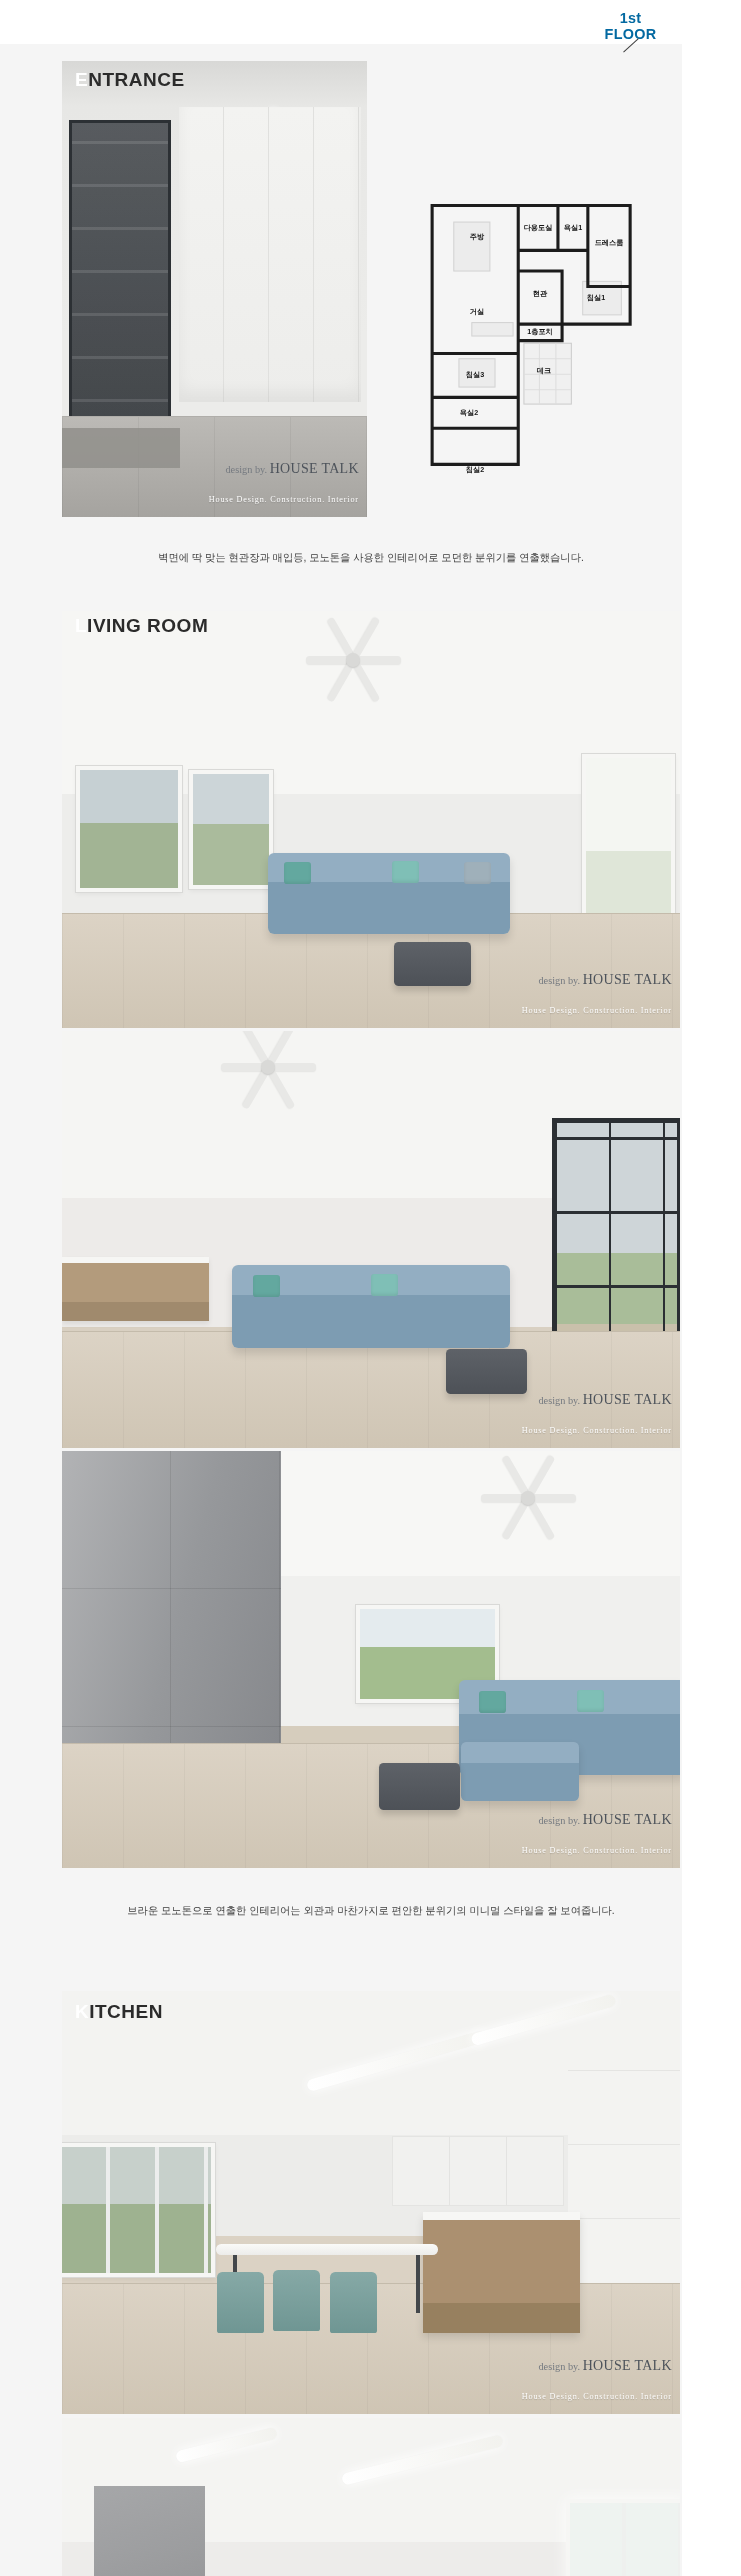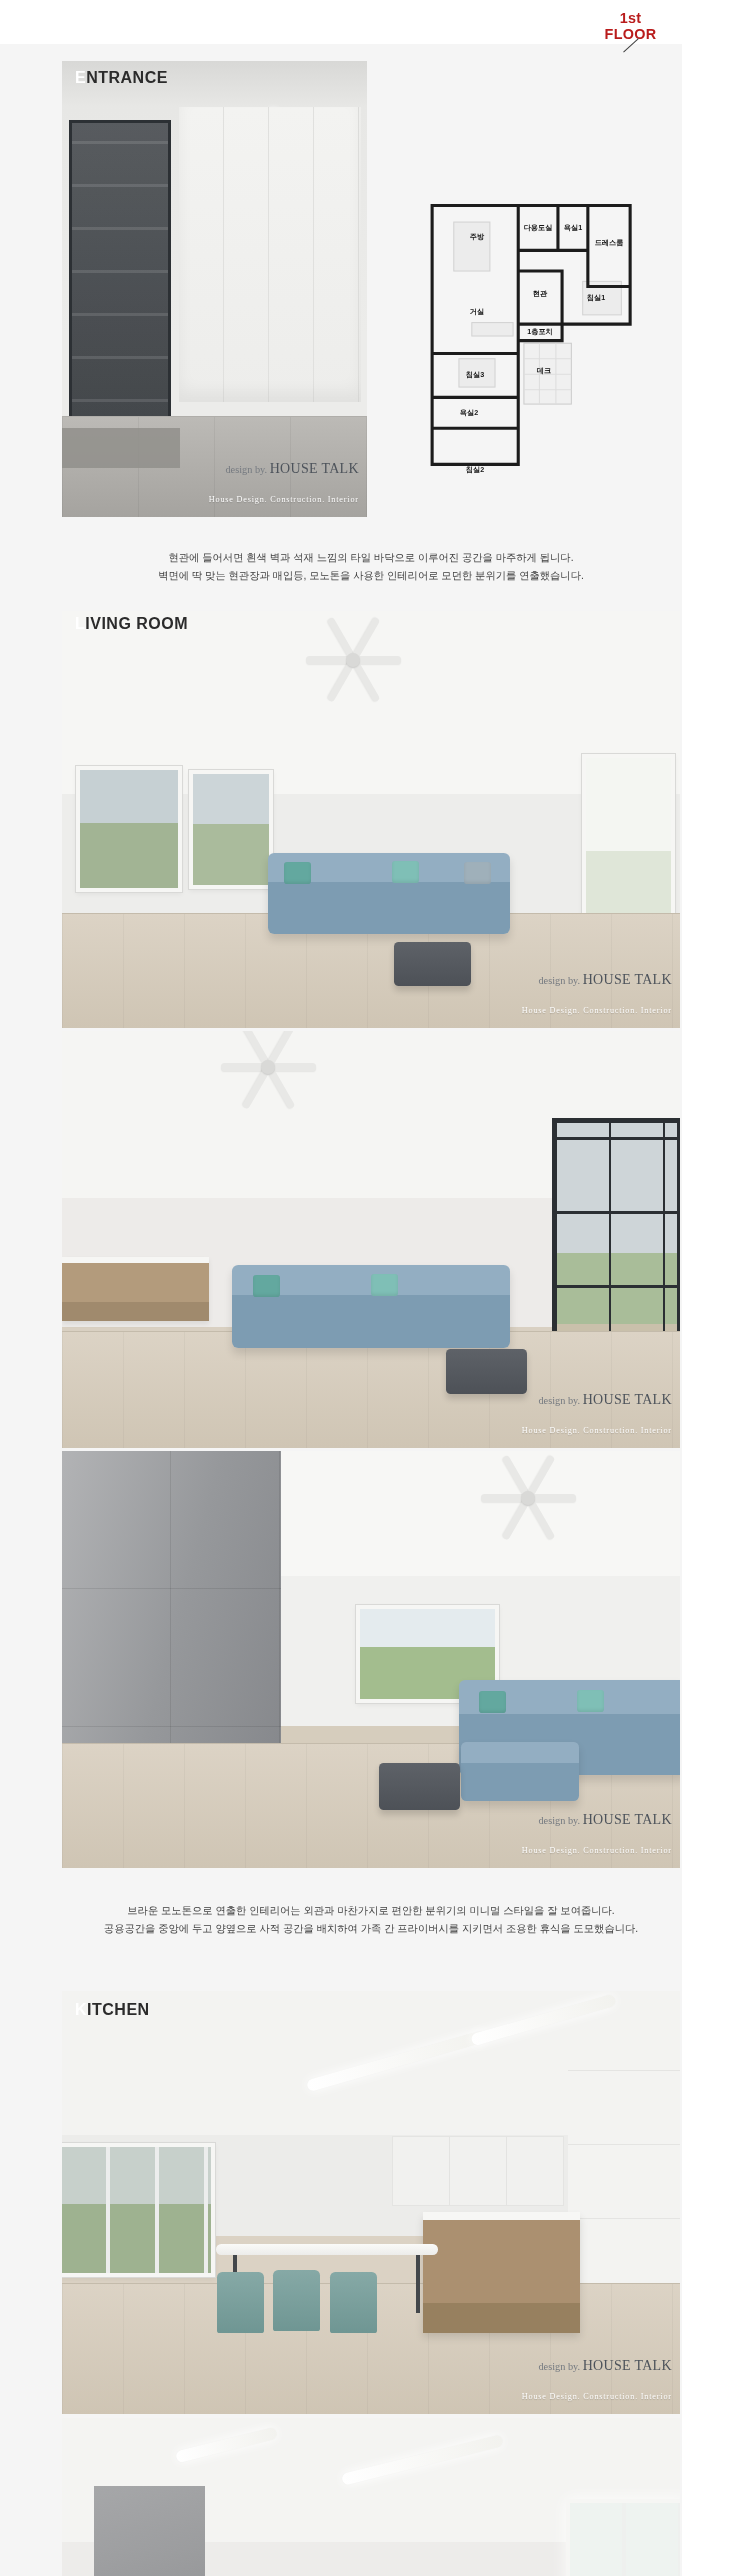--- a/index.html
+++ b/index.html
@@ -2,28 +2,28 @@
 <html style="font-size:8.2px"><head>
 <meta charset="utf-8">
 <style>
   html,body{margin:0;padding:0;}
   body{width:742px;height:3808px;position:relative;background:#ffffff;
        font-family:"Liberation Sans",sans-serif;overflow:hidden;}
 
   .panel{position:absolute;left:0;top:44px;width:682px;height:3765px;background:#f5f5f5;}
 
   .floor-title{position:absolute;left:592px;top:10.3px;width:77px;text-align:center;
-               font-size:14.4px;font-weight:700;color:#b91c1c;letter-spacing:0.3px;}
+               font-size:14.4px;font-weight:700;color:#0369a1;letter-spacing:0.3px;}
   .floor-slash{position:absolute;left:621px;top:45px;width:19.6px;height:0;
                border-top:1.5px solid #3d3d3d;transform:rotate(-42deg);}
 
   .photo{position:absolute;overflow:hidden;background:#e9e9e7;}
   .shape{position:absolute;}
 
-  .sec-label{position:absolute;font-size:16px;font-weight:700;letter-spacing:0.5px;color:#2b2b2b;z-index:6;}
+  .sec-label{position:absolute;font-size:19px;font-weight:700;letter-spacing:0.5px;color:#2b2b2b;z-index:6;}
   .sec-label .first{color:#fff;}
 
   .desc{position:absolute;left:62px;width:618px;text-align:center;
         font-size:10.3px;color:#404040;line-height:17.5px;}
   .desc .pgap{height:8.2px;}
 
   .wm{position:absolute;right:8.2px;bottom:12.4px;text-align:right;z-index:5;
       font-family:"Liberation Serif",serif;line-height:1.15;}
   .wm .l1{font-size:10.3px;color:#757a80;}
   .wm .l1 .brand{font-size:14px;color:#4d535b;letter-spacing:0.3px;}
@@ -110,21 +110,20 @@
   <span class="fp-label" style="left:110px;top:24px;">다용도실</span>
   <span class="fp-label" style="left:145px;top:24px;">욕실1</span>
   <span class="fp-label" style="left:181px;top:39px;">드레스룸</span>
   <span class="fp-label" style="left:112px;top:90px;">현관</span>
   <span class="fp-label" style="left:168px;top:94px;">침실1</span>
   <span class="fp-label" style="left:112px;top:128px;">1층포치</span>
   <span class="fp-label" style="left:116px;top:167px;">데크</span>
 </div>
 
 <div class="desc" style="top:549px;">
-  <div>현관에 들어서면 흰색 벽과 석재 느낌의 타일 바닥으로 이루어진 공간을 마주하게 됩니다.</div>
   <div>벽면에 딱 맞는 현관장과 매입등, 모노톤을 사용한 인테리어로 모던한 분위기를 연출했습니다.</div>
 </div>
 
 <div class="photo ph-lv1" style="left:62px;top:611px;width:618px;height:417px;">
   <div class="shape" style="left:291px;top:49px;">
     <div class="fan-blade"></div>
     <div class="fan-blade r60"></div>
     <div class="fan-blade r120"></div>
     <div class="fan-hub"></div>
   </div>
@@ -181,21 +180,20 @@
   <div class="ottoman" style="left:317px;top:312px;width:81px;height:47px;"></div>
   <div class="wm">
     <div class="l1"><span>design by.</span> <span class="brand">HOUSE TALK</span></div>
     <div class="l2">House Design. Construction. Interior</div>
   </div>
 </div>
 
 <div class="desc" style="top:1894px;">
   <div class="pgap"></div>
   <div>브라운 모노톤으로 연출한 인테리어는 외관과 마찬가지로 편안한 분위기의 미니멀 스타일을 잘 보여줍니다.</div>
-  <div>공용공간을 중앙에 두고 양옆으로 사적 공간을 배치하여 가족 간 프라이버시를 지키면서 조용한 휴식을 도모했습니다.</div>
 </div>
 
 <div class="photo ph-kt1" style="left:62px;top:1991px;width:618px;height:423px;">
   <div class="lightbar" style="left:242px;top:64px;width:185px;transform:rotate(-16deg);"></div>
   <div class="lightbar" style="left:407px;top:23px;width:149px;transform:rotate(-16deg);"></div>
   <div class="win" style="left:-4.6px;top:152px;width:150px;height:126px;background:repeating-linear-gradient(90deg,transparent 0 45px,#eceded 45px 49px),linear-gradient(180deg,#c7d0cb 0 45%,#9eb290 45%);"></div>
   <div class="shape" style="left:330px;top:145px;width:170px;height:68px;border:0.5px solid #e4e4e2;background:repeating-linear-gradient(90deg,transparent 0 56px,#e3e3e1 56px 57px),#f1f1ef;"></div>
   <div class="shape" style="left:506px;top:76px;width:112px;height:225px;background:repeating-linear-gradient(0deg,transparent 0 73px,#e4e4e2 73px 74px),#f3f3f1;"></div>
   <div class="floor planks" style="height:130px;"></div>
   <div class="shape" style="left:361px;top:221px;width:157px;height:121px;background:linear-gradient(180deg,#f7f7f5 0 8.2px,#ab9070 8.2px 75%,#97805f 75%);box-shadow:0 5.2px 8.2px rgba(0,0,0,.12);"></div>

